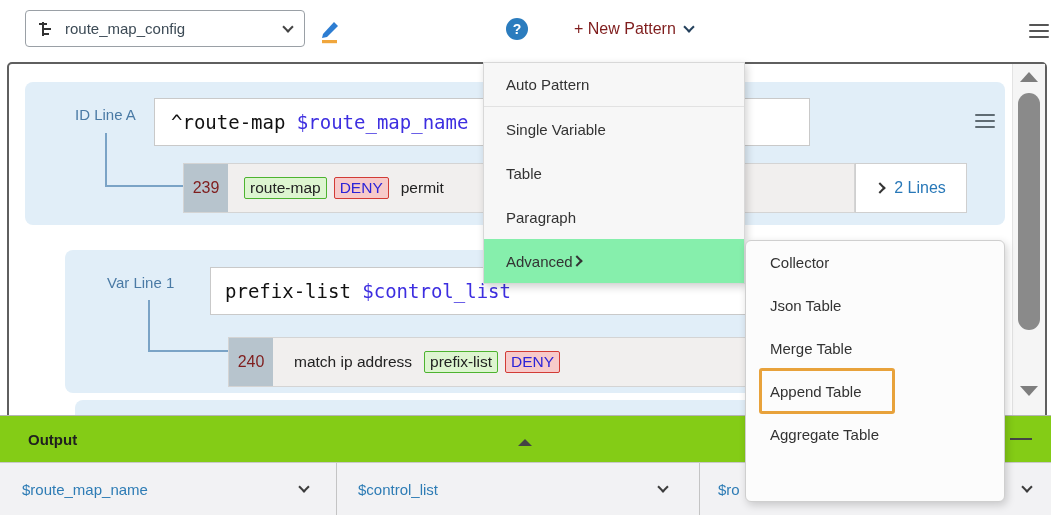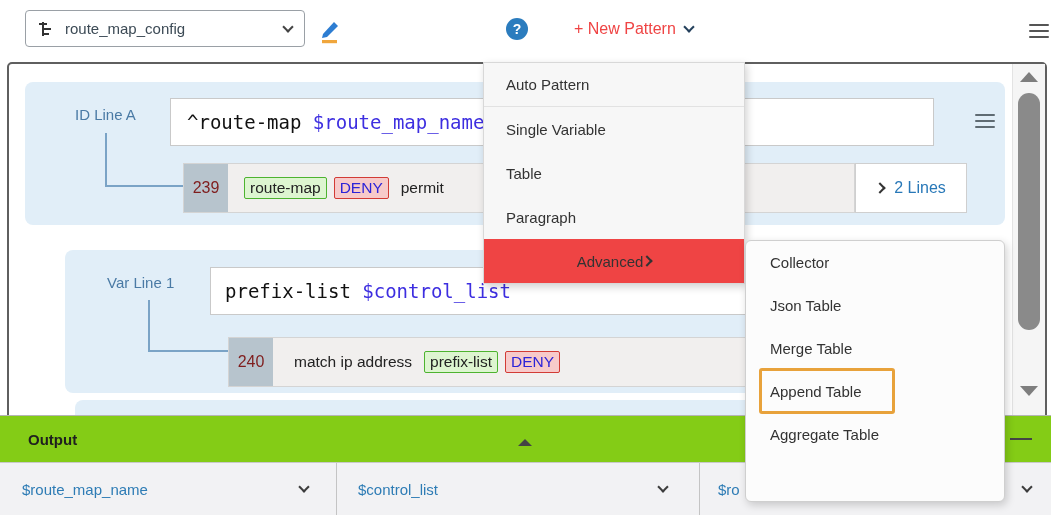--- a/index.html
+++ b/index.html
@@ -17,21 +17,21 @@
             border-bottom:2px solid #444; transform:rotate(45deg); margin-top:-4px; }
   .chev-r { display:inline-block; width:8px; height:8px; border-right:2px solid #333;
             border-bottom:2px solid #333; transform:rotate(-45deg); }
   .pencil-btn { position:absolute; left:315px; top:17px; width:28px; height:28px; cursor:pointer; }
   .type-label { position:absolute; left:357px; top:0; height:58px; display:flex; align-items:center;
                 font-size:16px; font-weight:600; color:#1c3a5e; }
   .help-badge { position:absolute; left:506px; top:18px; width:22px; height:22px; border-radius:50%;
                 background:#2b7cbe; color:#fff; font-size:14px; font-weight:700;
                 display:flex; align-items:center; justify-content:center; cursor:pointer; }
   .new-pattern { position:absolute; left:574px; top:0; height:58px; display:flex; align-items:center;
-                 gap:9px; color:#ef4444; font-size:16px; cursor:pointer; }
+                 gap:9px; color:#7f1d1d; font-size:16px; cursor:pointer; }
   .new-pattern .chev-d { border-color:#24405c; }
   .bars { display:inline-block; }
   .bars i { display:block; height:2px; background:#555; margin:4px 0; border-radius:1px; }
   .hamburger { position:absolute; left:1029px; top:20px; width:20px; cursor:pointer; }
 
   
   .main-panel { position:absolute; left:7px; top:62px; width:1040px; height:454px;
                 border:2px solid #5f5f5f; border-radius:5px; background:#fff; z-index:1; }
   .group { position:absolute; background:#e1eef8; border-radius:8px; }
   .g1 { left:16px; top:18px; width:980px; height:143px; }
@@ -68,21 +68,21 @@
   .tri-down { top:322px; border-top:10px solid #7e7e7e; }
   .thumb { position:absolute; left:5px; top:29px; width:22px; height:237px;
            background:#8a8a8a; border-radius:11px; cursor:pointer; }
 
   
   .menu { position:absolute; left:483px; top:62px; width:262px; background:#f7f7f7;
           border:1px solid #d8d8d8; box-shadow:2px 3px 8px rgba(0,0,0,.18); z-index:10; }
   .menu-item { height:44px; display:flex; align-items:center; padding:0 22px;
                font-size:15px; color:#333; cursor:pointer; }
   .menu-item.first { border-bottom:1px solid #e2e2e2; }
-  .menu-item.hl { background:#ef4444; justify-content:center; }
+  .menu-item.hl { background:#86efac; justify-content:flex-start; }
   .submenu { position:absolute; left:745px; top:240px; width:260px; height:262px;
              background:#fcfcfc; border:1px solid #cfcfcf; border-radius:6px;
              box-shadow:2px 3px 8px rgba(0,0,0,.18); z-index:11; overflow:visible; }
   .sub-item { height:43px; display:flex; align-items:center; padding:0 24px;
               font-size:15px; color:#333; cursor:pointer; }
   .annot { position:absolute; left:13px; top:127px; width:136px; height:46px;
            border:3px solid #e8a23b; border-radius:3px; z-index:12; pointer-events:none; }
 
   
   .output-panel { position:absolute; left:0; top:415px; width:1051px; height:103px;
@@ -141,21 +141,21 @@
         <i></i>
         <i></i>
         <i></i>
       </span>
   </div>
 
   <div class="main-panel">
 
     <div class="group g1"></div>
     <span class="line-label" style="left:66px; top:42px;">ID Line A</span>
-    <div class="regex-input" style="left:161px; top:34px; width:764px;padding-left:16px;">
+    <div class="regex-input" style="left:145px; top:34px; width:656px;padding-left:16px;">
       <span>^route-map </span><span class="var">$route_map_name</span>
     </div>
     <span class="bars handle" style="left:966px; top:46px;">
         <i></i>
         <i></i>
         <i></i>
       </span>
     <div class="conn" style="left:96px; top:69px; width:2px; height:54px;"></div>
     <div class="conn" style="left:96px; top:121px; width:78px; height:2px;"></div>
 

